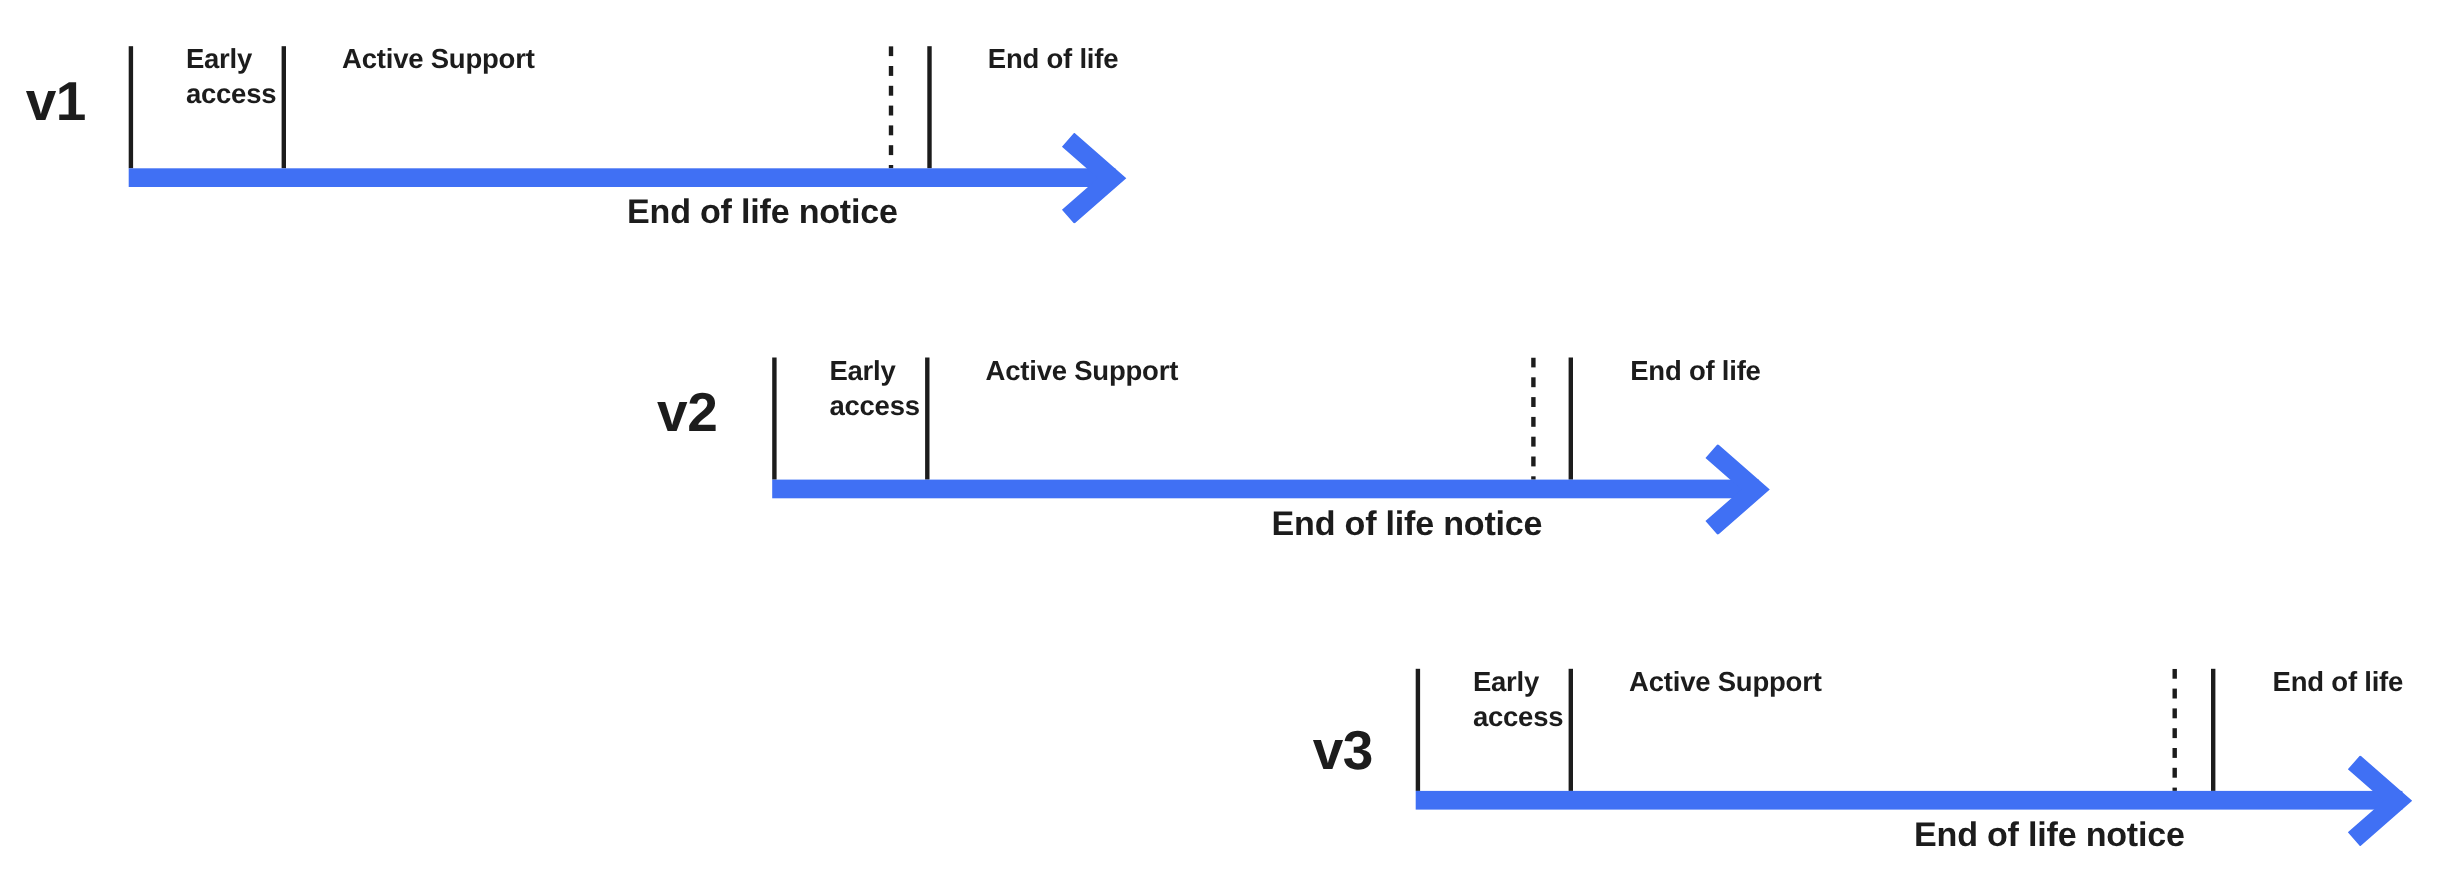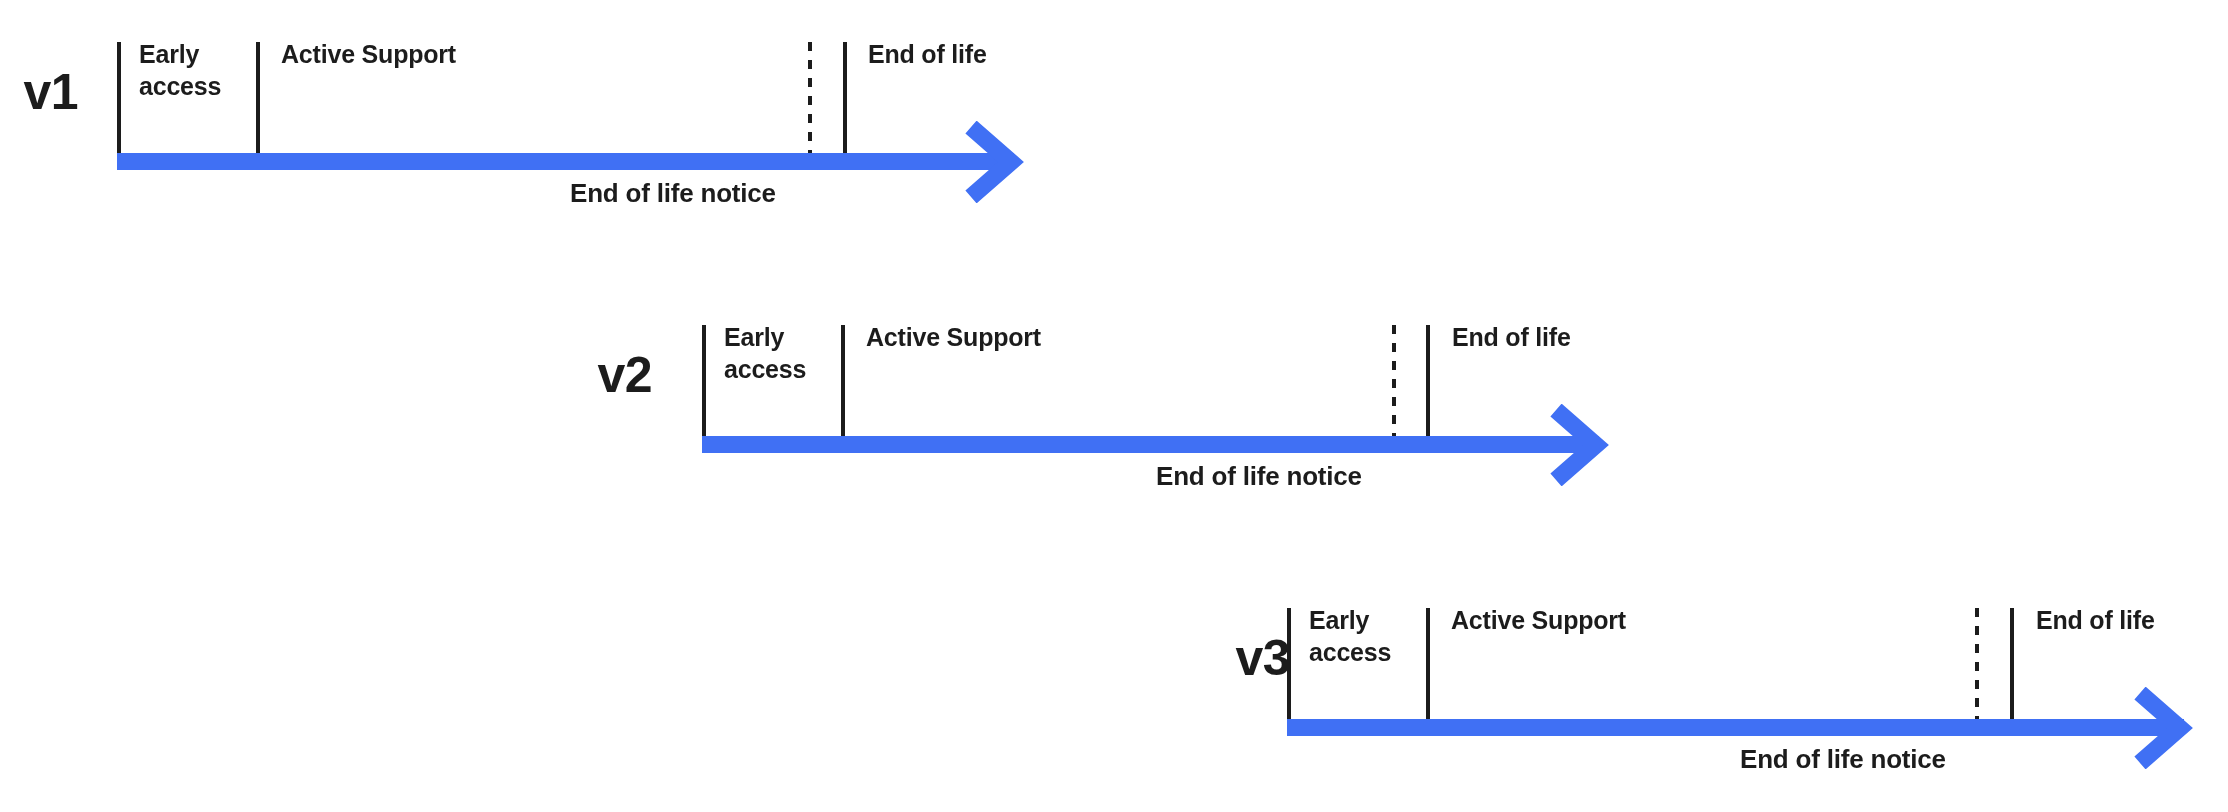--- a/index.html
+++ b/index.html
@@ -69,20 +69,21 @@
   
   .phase-label {
     position: absolute;
     top: -4px;
     font-size: 25px;
     line-height: 32px;
     font-weight: bold;
     color: #1c1c1c;
     white-space: pre-line;
     letter-spacing: -0.2px;
+    margin-left: 30px;
   }
 
   
   .timeline-bar {
     position: absolute;
     top: 111px;
     height: 17px;
     background: #4070f4;
   }
 
@@ -94,21 +95,21 @@
     height: 82px;
   }
   .arrow-head svg {
     display: block;
   }
 
   
   .notice-label {
     position: absolute;
     top: 135px;
-    font-size: 26px;
+    font-size: 31px;
     line-height: 32px;
     font-weight: bold;
     color: #1c1c1c;
     white-space: nowrap;
     letter-spacing: -0.2px;
   }
 </style>
 </head>
 <body>
 
@@ -143,21 +144,21 @@
       <div class="phase-label" style="left: 1452px; white-space: nowrap;">End of life</div>
       <div class="timeline-bar" style="left: 702px; width: 897px; background: rgb(64, 112, 244);"></div>
       <div class="arrow-head" style="left: 1540px;">
         <svg width="82" height="82" viewBox="0 0 82 82">
           <path d="M 16 6 L 56 41 L 16 76" fill="none" stroke="#4070f4" stroke-width="17" stroke-linejoin="miter" stroke-linecap="butt"></path>
         </svg>
       </div>
       <div class="notice-label" style="left: 1156px;">End of life notice</div>
     </div>
     <div class="timeline-row" style="left: 0px; top: 608px; width: 2228px;">
-      <div class="version-label" style="left: 1212px;">v3</div>
+      <div class="version-label" style="left: 1170px; margin-top: 24px;">v3</div>
       <div class="divider" style="left: 1287px;"></div>
       <div class="divider" style="left: 1426px;"></div>
       <div class="divider-dashed" style="left: 1975px;"></div>
       <div class="divider" style="left: 2010px;"></div>
       <div class="phase-label" style="left: 1309px;">Early
 access</div>
       <div class="phase-label" style="left: 1451px; white-space: nowrap;">Active Support</div>
       <div class="phase-label" style="left: 2036px; white-space: nowrap;">End of life</div>
       <div class="timeline-bar" style="left: 1287px; width: 897px; background: rgb(64, 112, 244);"></div>
       <div class="arrow-head" style="left: 2124px;">

